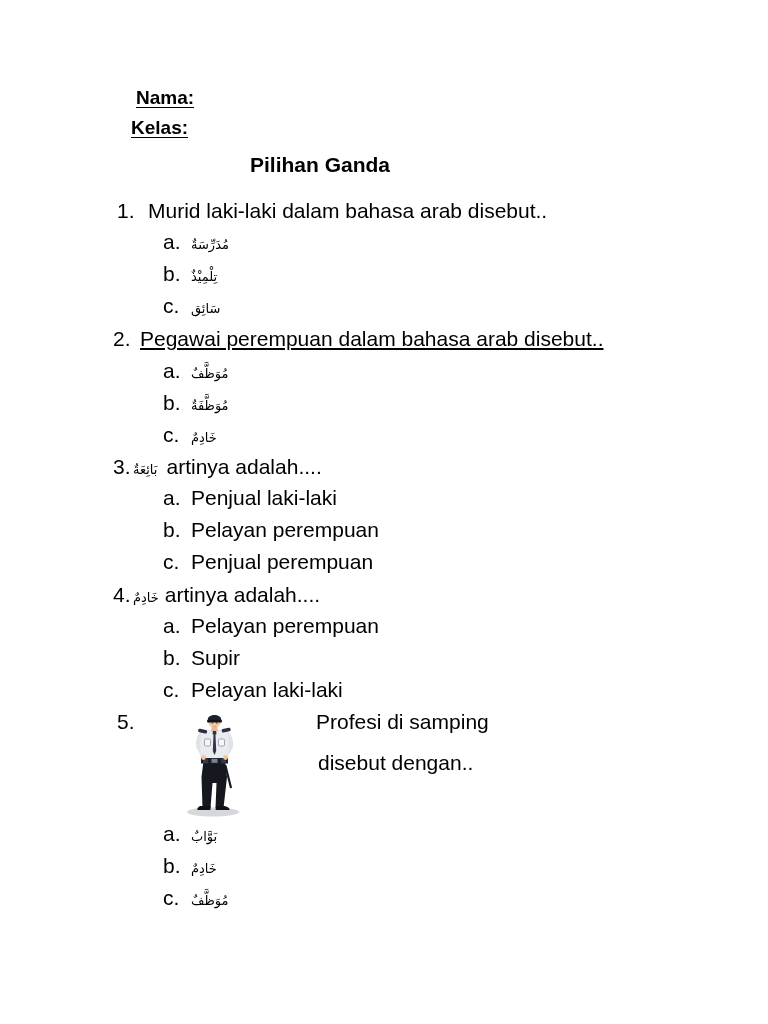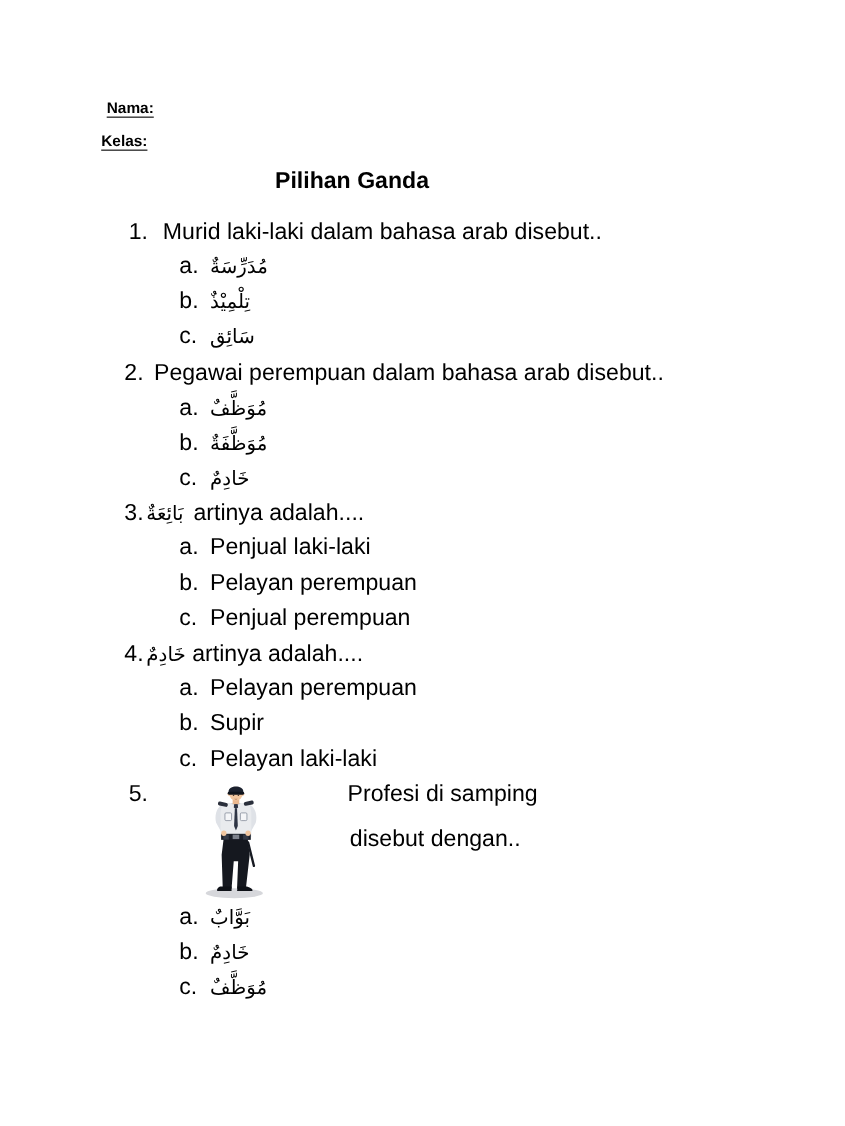--- a/index.html
+++ b/index.html
@@ -10,25 +10,26 @@
     color: #000000;
     overflow: hidden;
   }
   .page {
     position: relative;
     width: 768px; height: 1024px;
     background: #ffffff;
   }
   .fill-label {
     position: absolute;
-    font-size: 14px;
+    font-size: 19px;
     font-weight: bold;
     text-decoration: underline;
     text-underline-offset: 3px;
     line-height: 18px;
+    margin-left: 39px;
   }
   .nama  { left: 97px; top: 89px; }
   .kelas { left: 92px; top: 119px; }
   .doc-title {
     position: absolute;
     left: 0; top: 152px;
     width: 640px;
     text-align: center;
     font-size: 21px;
     font-weight: bold;
@@ -44,21 +45,21 @@
     display: inline-block;
     min-width: 27px;
   }
   .q-num.wide { min-width: 31px; }
   .opt-letter {
     display: inline-block;
     width: 28px;
   }
   .ar {
     font-family: "DejaVu Sans", sans-serif;
-    font-size: 18px;
+    font-size: 13px;
     direction: rtl;
     unicode-bidi: isolate;
   }
   .ar.term { margin-right: 9px; }
   .guard {
     position: absolute;
     left: 186px; top: 709px;
     width: 58px; height: 112px;
   }
 </style>
@@ -78,21 +79,21 @@
   <div class="row" style="left:163px; top:228px;">
     <span class="opt-letter">a.</span><span class="ar">مُدَرِّسَةٌ</span>
   </div>
   <div class="row" style="left:163px; top:260px;">
     <span class="opt-letter">b.</span><span class="ar">تِلْمِيْذٌ</span>
   </div>
   <div class="row" style="left:163px; top:292px;">
     <span class="opt-letter">c.</span><span class="ar">سَائِق</span>
   </div>
 
-  <div class="row" style="left:113px; top:325px;">
+  <div class="row" style="left:113px; top:325px;text-decoration:underline;">
     <span class="q-num">2.</span><span>Pegawai perempuan dalam bahasa arab disebut..</span>
   </div>
   <div class="row" style="left:163px; top:357px;">
     <span class="opt-letter">a.</span><span class="ar">مُوَظَّفٌ</span>
   </div>
   <div class="row" style="left:163px; top:389px;">
     <span class="opt-letter">b.</span><span class="ar">مُوَظَّفَةٌ</span>
   </div>
   <div class="row" style="left:163px; top:421px;">
     <span class="opt-letter">c.</span><span class="ar">خَادِمٌ</span>

